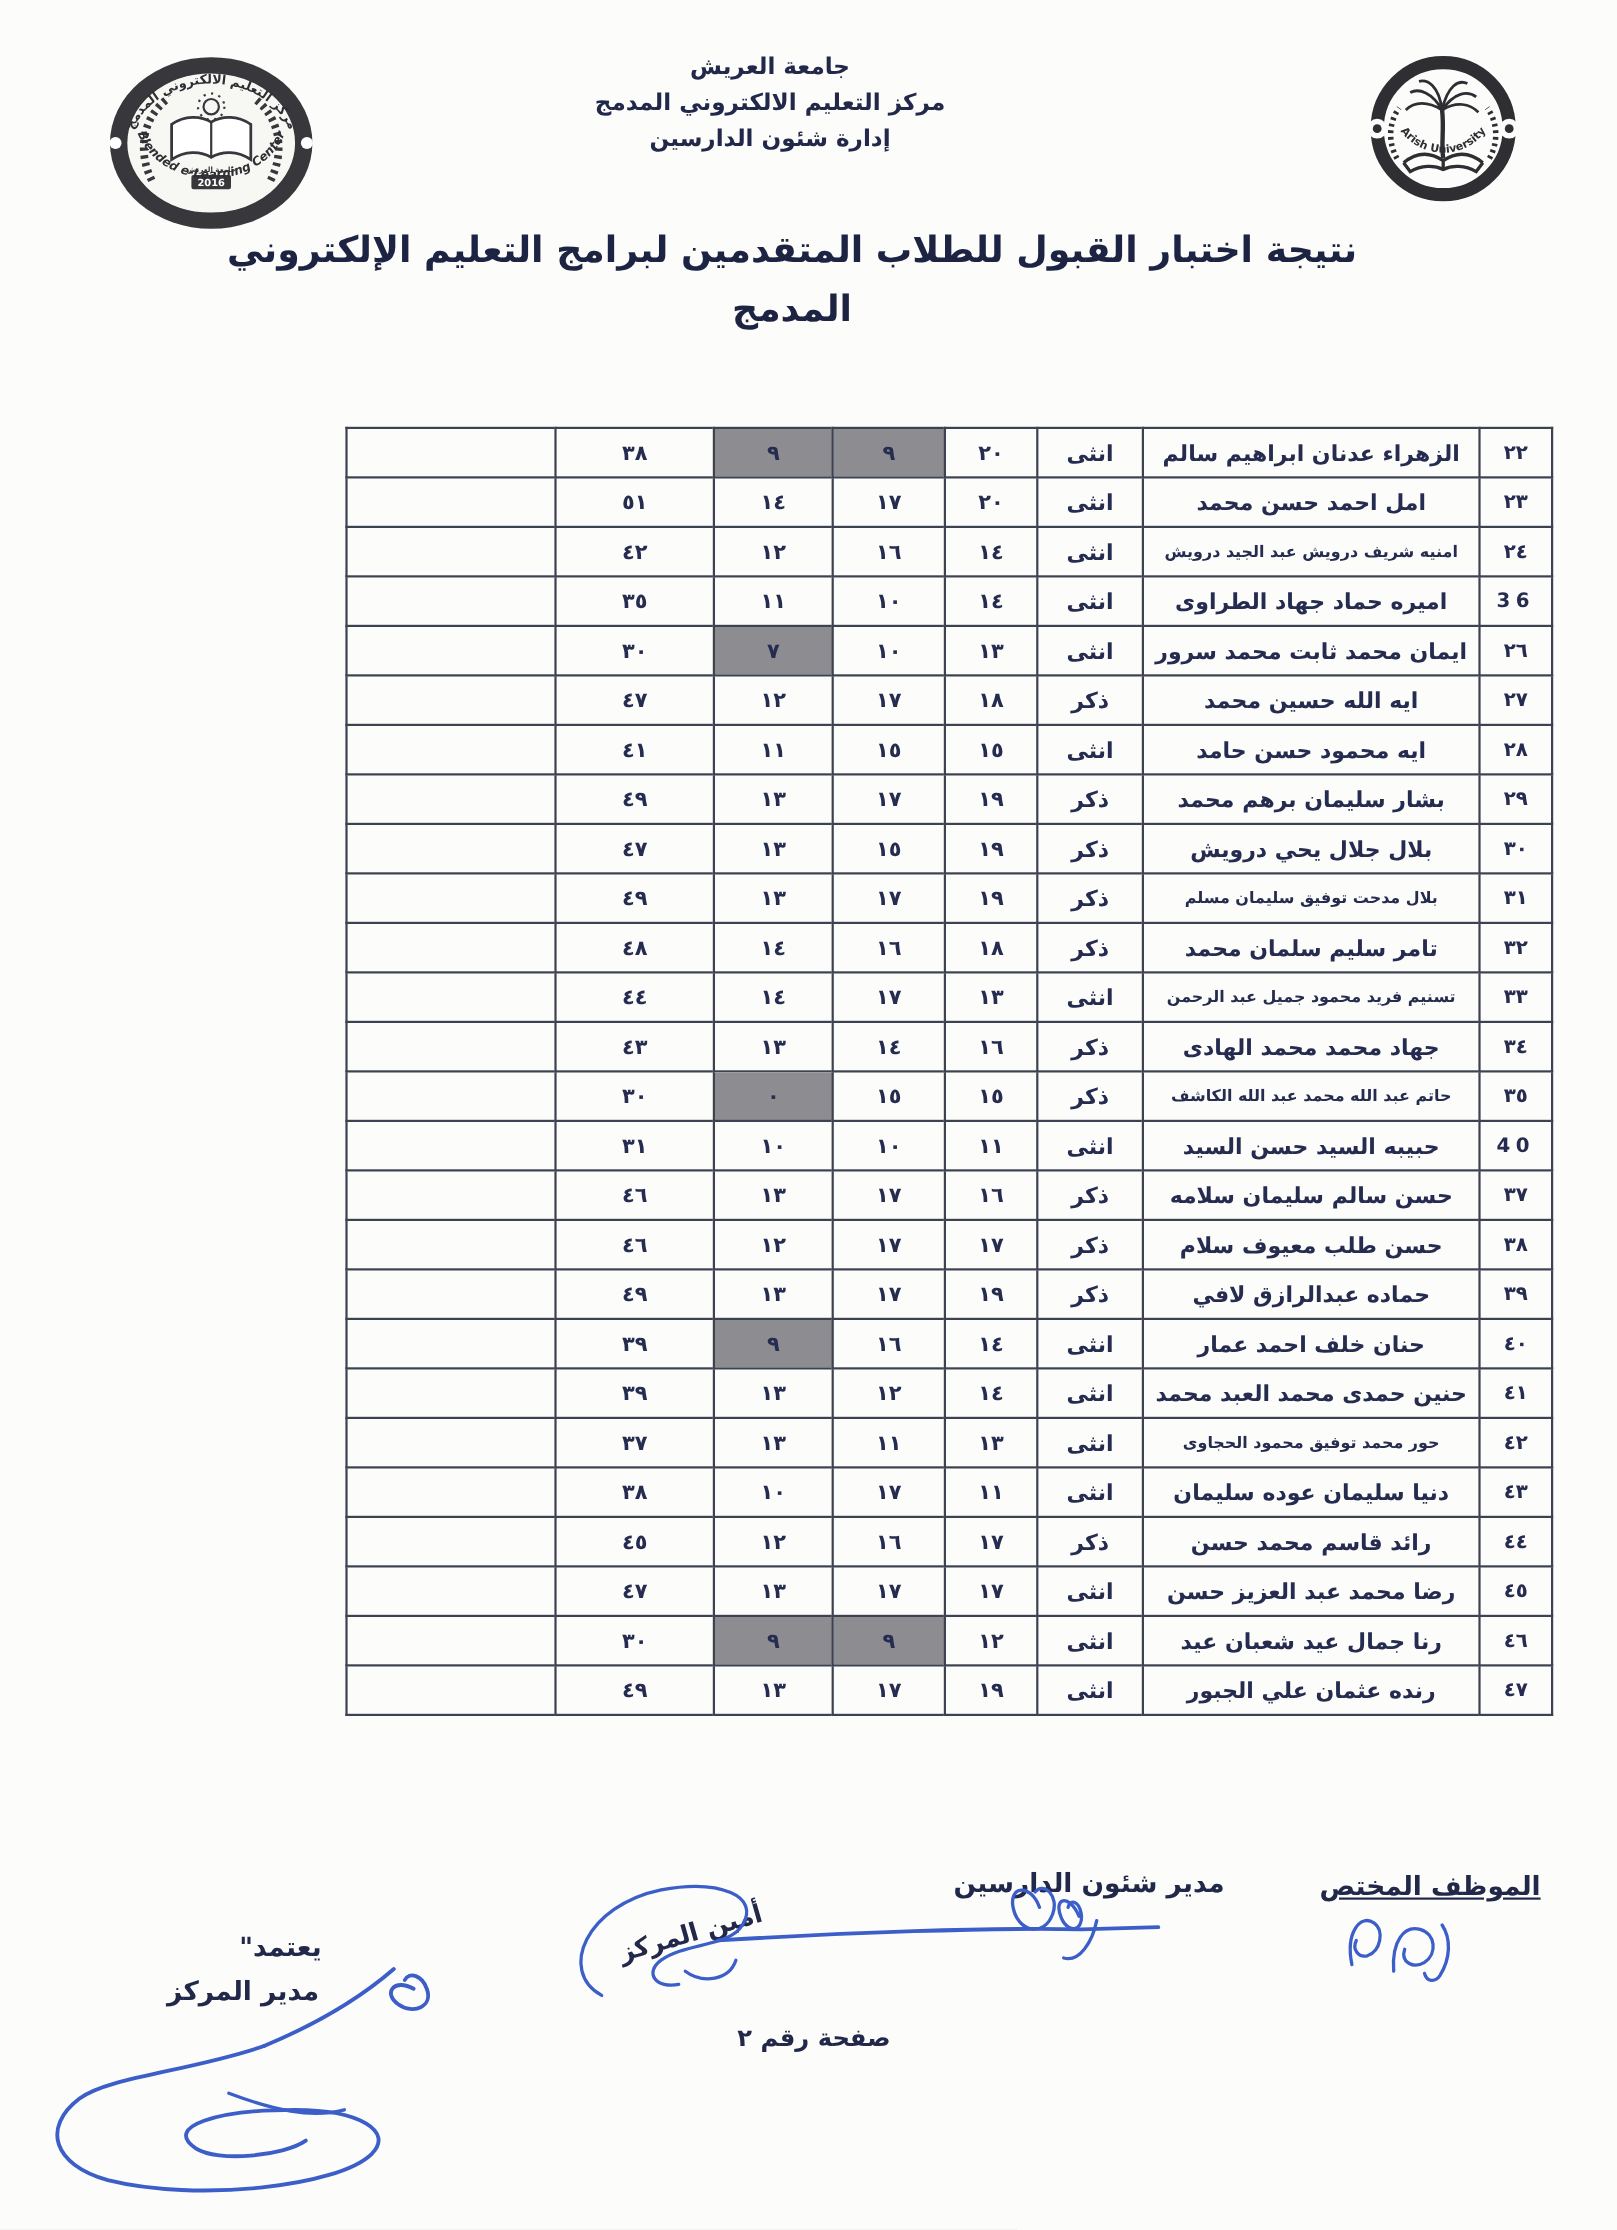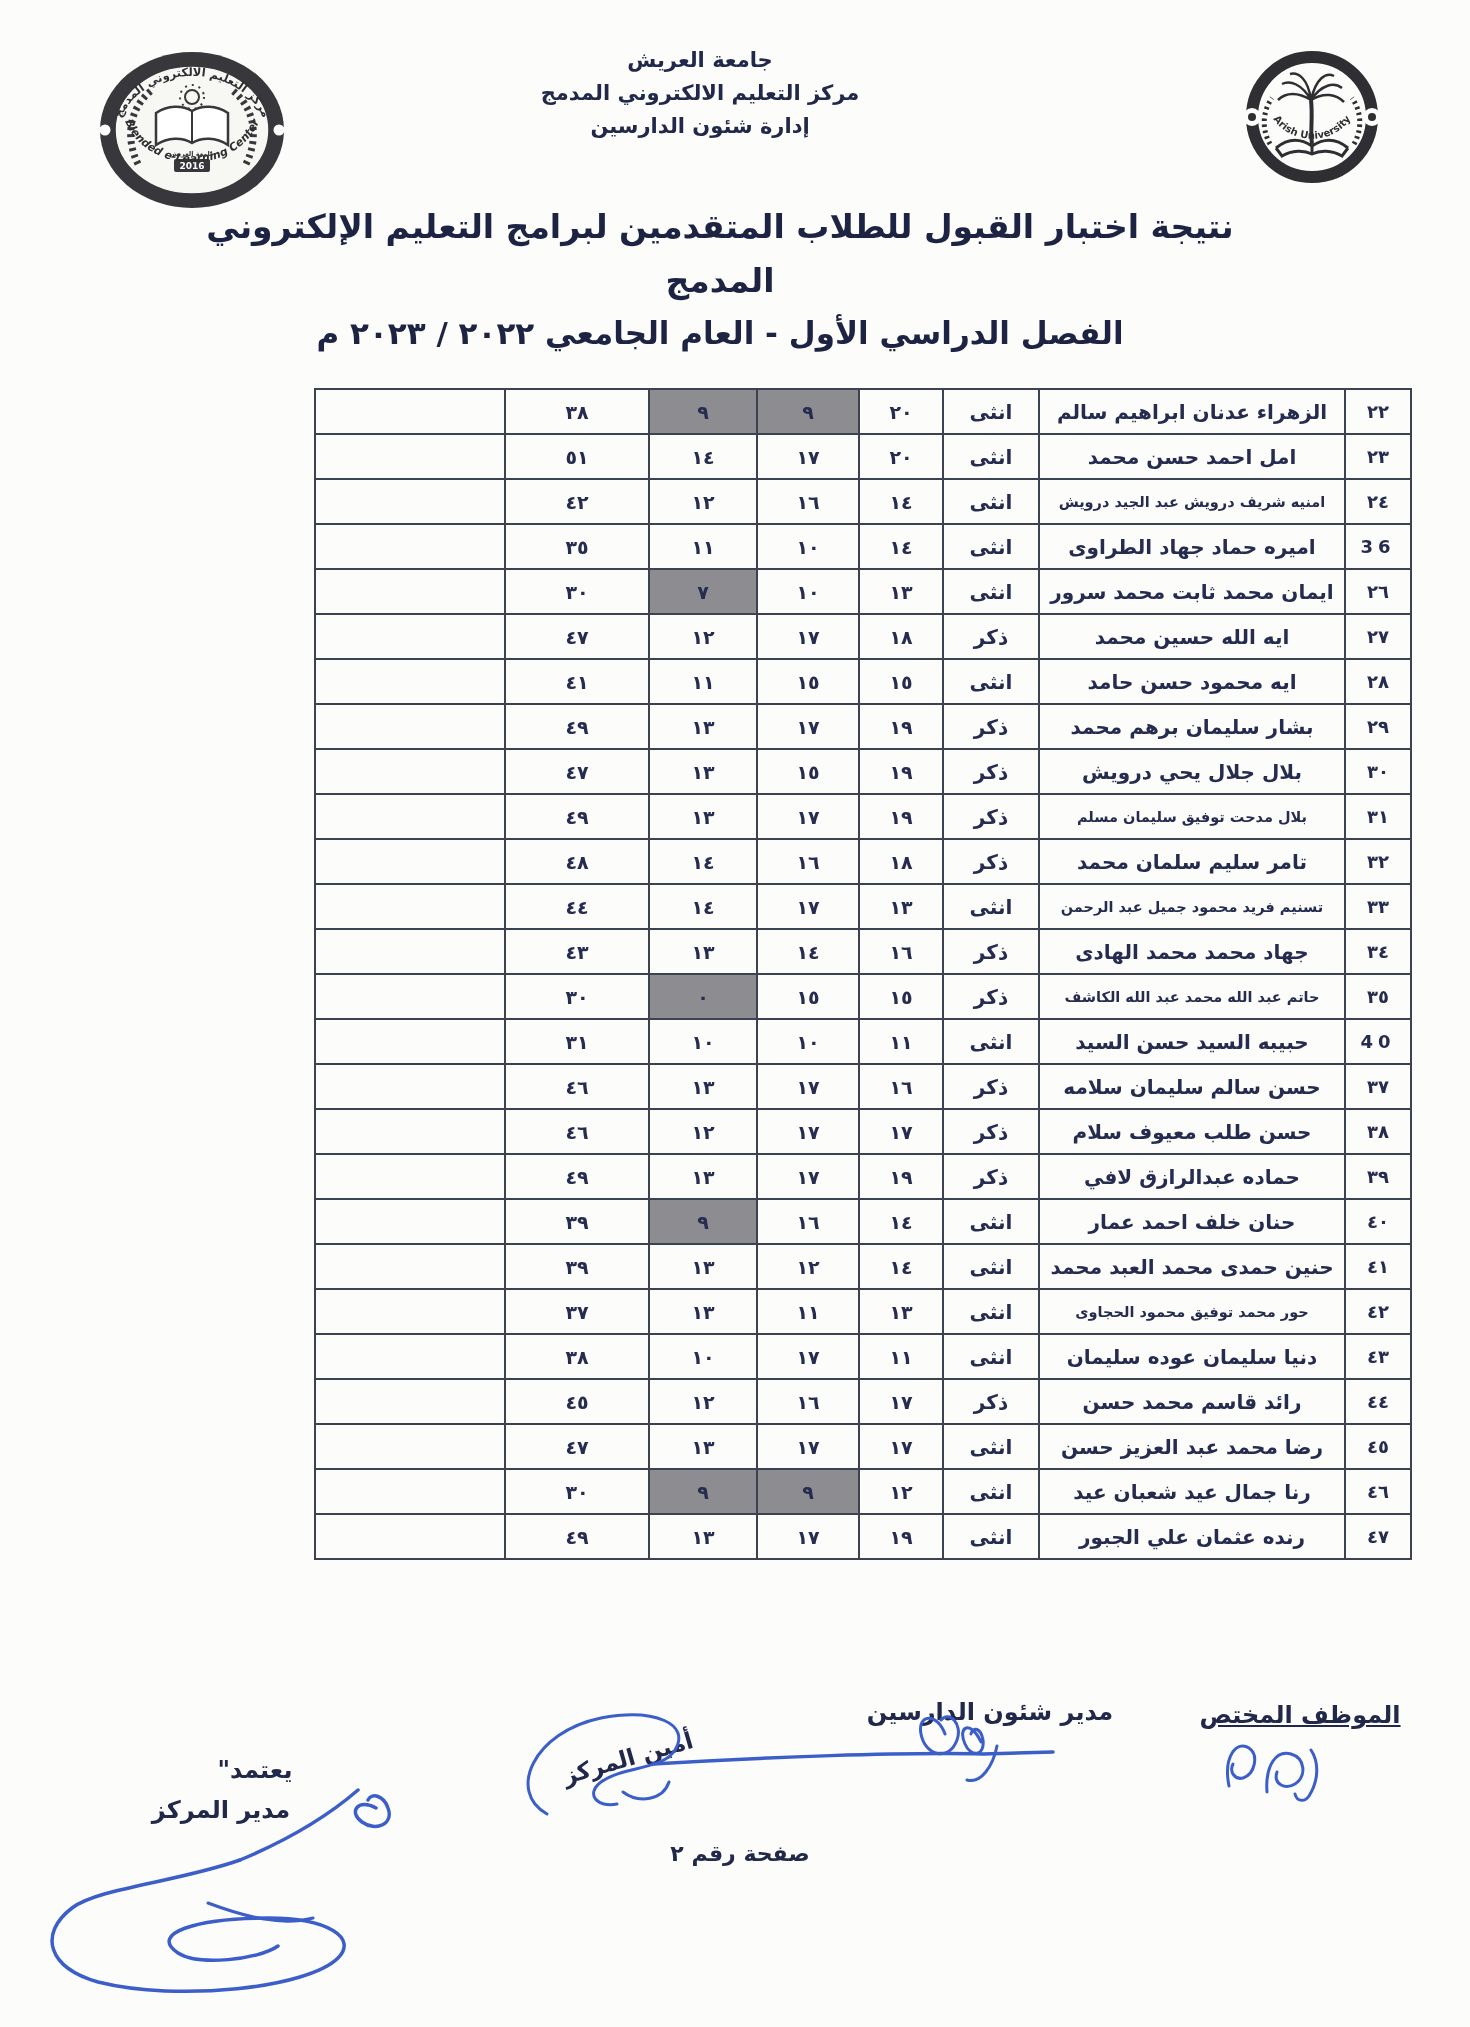--- a/index.html
+++ b/index.html
@@ -103,21 +103,20 @@
   </svg>
 
   <div class="org-block">
     <div class="org-line">جامعة العريش</div>
     <div class="org-line">مركز التعليم الالكتروني المدمج</div>
     <div class="org-line">إدارة شئون الدارسين</div>
   </div>
 
   <div class="title">
     <div class="title-l1">نتيجة اختبار القبول للطلاب المتقدمين لبرامج التعليم الإلكتروني المدمج</div>
-    <div class="title-l2">الفصل الدراسي الأول - العام الجامعي ٢٠٢٢ / ٢٠٢٣ م</div>
   </div>
 
   <div class="results-wrap">
     <table class="results" dir="rtl">
       <colgroup>
         <col style="width:66px">
           <col style="width:306px">
           <col style="width:96px">
         <col style="width:84px">
           <col style="width:102px">

